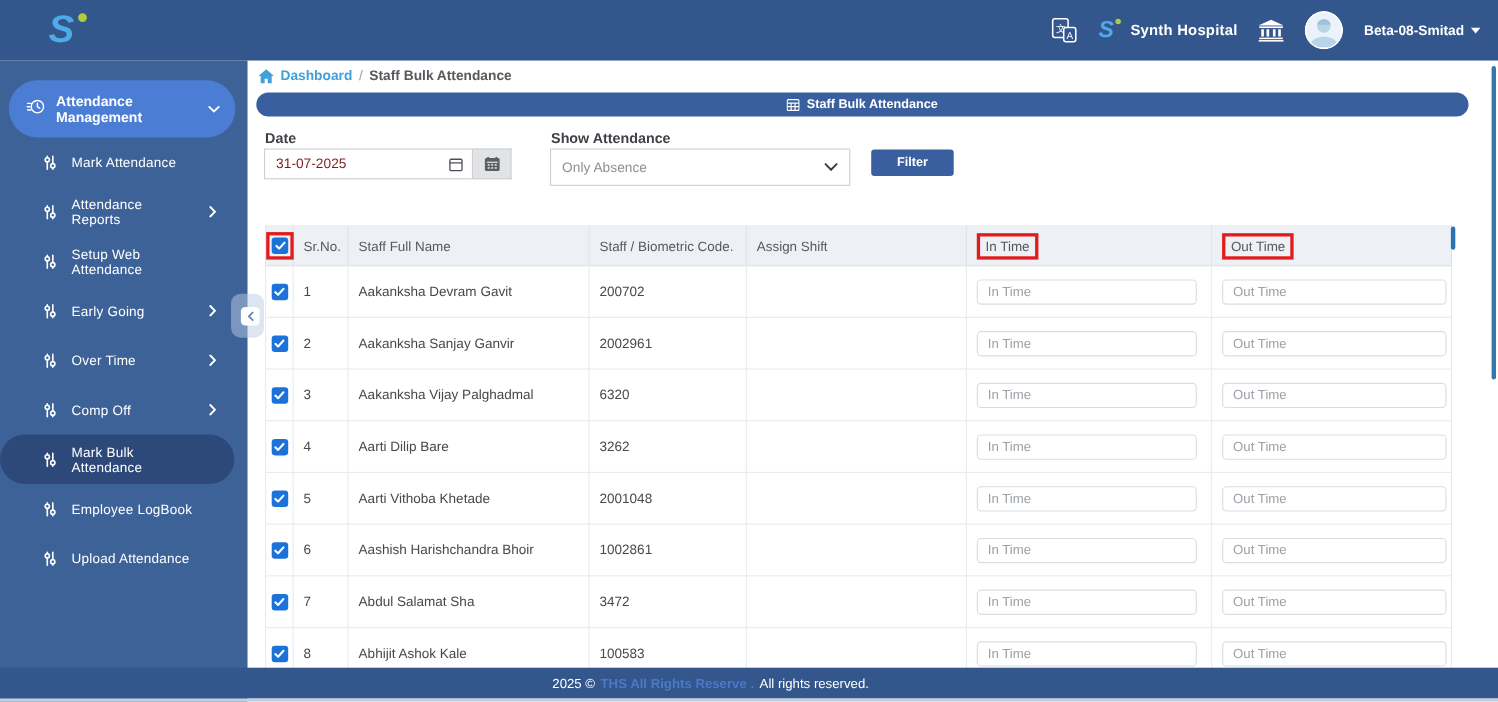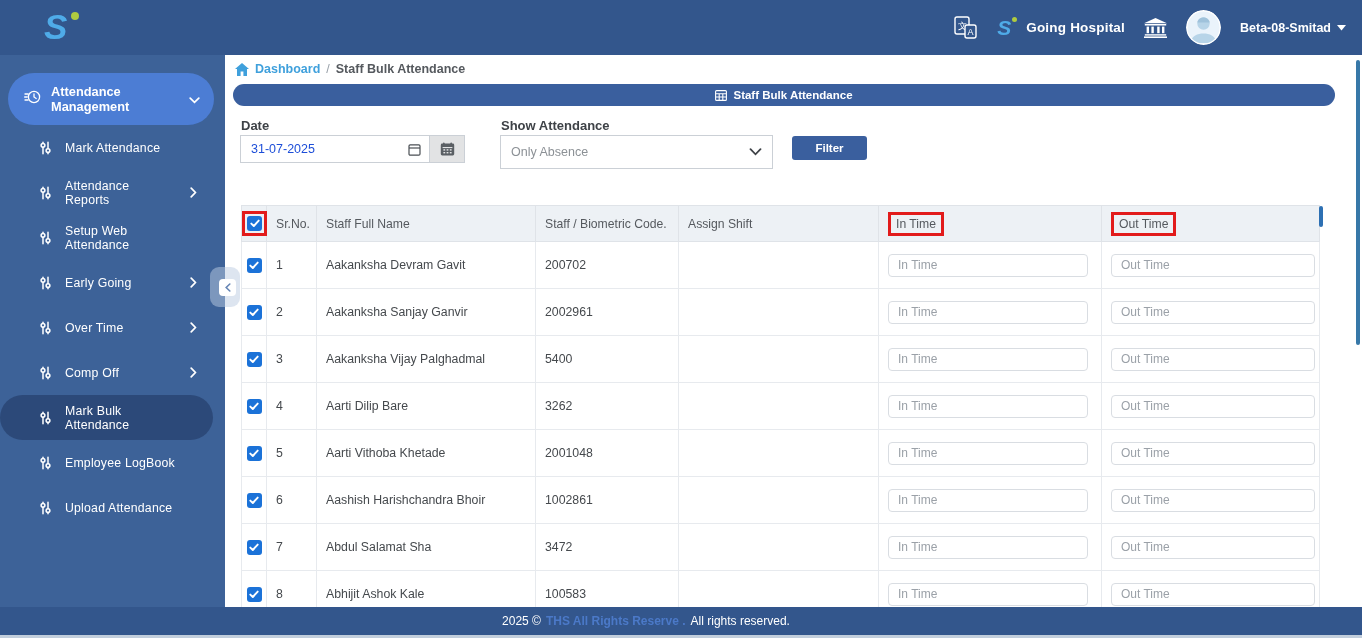--- a/index.html
+++ b/index.html
@@ -42,21 +42,21 @@
   .bc-sep{color:#99A1A9;font-weight:normal}
   .bc-current{color:#55595E}
   .panel-header{position:absolute;left:8px;top:29px;width:1102px;height:22px;background:#3A5F9E;border-radius:11px;
                 display:flex;align-items:center;justify-content:center;gap:6px;color:#fff;font-size:11.5px;font-weight:bold}
   .lbl{position:absolute;font-size:13px;font-weight:bold;color:#3E4247}
   .lbl-date{left:16px;top:63px}
   .lbl-show{left:276px;top:63px}
   .date-group{position:absolute;left:15px;top:80px;display:flex}
   .date-input{width:190px;height:28px;border:1px solid #CBD0D6;background:#fff;display:flex;align-items:center;
               gap:6px;padding:0 8px 0 10px;cursor:pointer}
-  .date-text{flex:1;font-size:12.5px;color:#1d4ed8}
+  .date-text{flex:1;font-size:12.5px;color:#7f1d1d}
   .cal-btn{width:35px;height:28px;background:#E2E3E4;border:1px solid #CBD0D6;border-left:none;
            display:flex;align-items:center;justify-content:center;cursor:pointer}
   .select{position:absolute;left:275px;top:80px;width:273px;height:28px;border:1px solid #CBD0D6;background:#fff;
           display:flex;align-items:center;padding:16px 10px;font-size:12.5px;color:#8C9196;cursor:pointer}
   .select .sel-val{flex:1}
   .filter-btn{position:absolute;left:567px;top:81px;width:75px;height:24px;background:#3A5F9E;color:#fff;border:none;
               border-radius:3px;font-size:11.5px;font-weight:bold;cursor:pointer;font-family:"Liberation Sans",sans-serif}
 
   
   .grid{position:absolute;left:16px;top:150px;width:1078px;border-collapse:collapse;table-layout:fixed}
@@ -96,21 +96,21 @@
         <svg width="25" height="26" viewBox="0 0 25 26" fill="none">
           <rect x="2" y="2" width="14" height="17" rx="2" stroke="#fff" stroke-width="1.4"></rect>
           <text x="5" y="14" font-size="9" fill="#fff" font-family="Liberation Sans,sans-serif">文</text>
           <rect x="12" y="10" width="11" height="13" rx="2" fill="#33568C" stroke="#fff" stroke-width="1.4"></rect>
           <text x="14.6" y="20" font-size="9" fill="#fff" font-family="Liberation Sans,sans-serif">A</text>
         </svg>
       </span>
       <span class="brand-mini">
         <span>S</span><span class="mini-dot"></span>
       </span>
-      <span class="hospital-name">Going Hospital</span>
+      <span class="hospital-name">Synth Hospital</span>
       <span class="nav-ico">
         <svg width="23" height="20" viewBox="0 0 23 20" fill="#fff">
           <path d="M11.5 0 23 5.2H0z"></path>
             <rect x="0.8" y="6" width="21.4" height="1.5"></rect>
           <rect x="2.6" y="8.6" width="2.4" height="6.6"></rect>
             <rect x="7.4" y="8.6" width="2.4" height="6.6"></rect>
           <rect x="13.2" y="8.6" width="2.4" height="6.6"></rect>
             <rect x="18" y="8.6" width="2.4" height="6.6"></rect>
           <rect x="0.8" y="16.2" width="21.4" height="1.4"></rect>
             <rect x="0" y="18.4" width="23" height="1.6"></rect>
@@ -462,21 +462,21 @@
   <tr>
     <td class="c-cb">
       <span class="cb">
         <svg width="10" height="9" viewBox="0 0 10 9" fill="none" stroke="#fff" stroke-width="1.9" stroke-linecap="round" stroke-linejoin="round">
                   <path d="M1.3 4.6 3.8 7 8.7 1.6"></path>
                 </svg>
       </span>
     </td>
     <td class="c-sr">3</td>
     <td class="c-name">Aakanksha Vijay Palghadmal</td>
-    <td class="c-code">5400</td>
+    <td class="c-code">6320</td>
     <td class="c-shift"></td>
     <td class="c-in"><input class="time-input in-input" placeholder="In Time" style=""></td>
     <td class="c-out"><input class="time-input out-input" placeholder="Out Time" style=""></td>
   </tr>
 
   <tr>
     <td class="c-cb">
       <span class="cb">
         <svg width="10" height="9" viewBox="0 0 10 9" fill="none" stroke="#fff" stroke-width="1.9" stroke-linecap="round" stroke-linejoin="round">
                   <path d="M1.3 4.6 3.8 7 8.7 1.6"></path>

